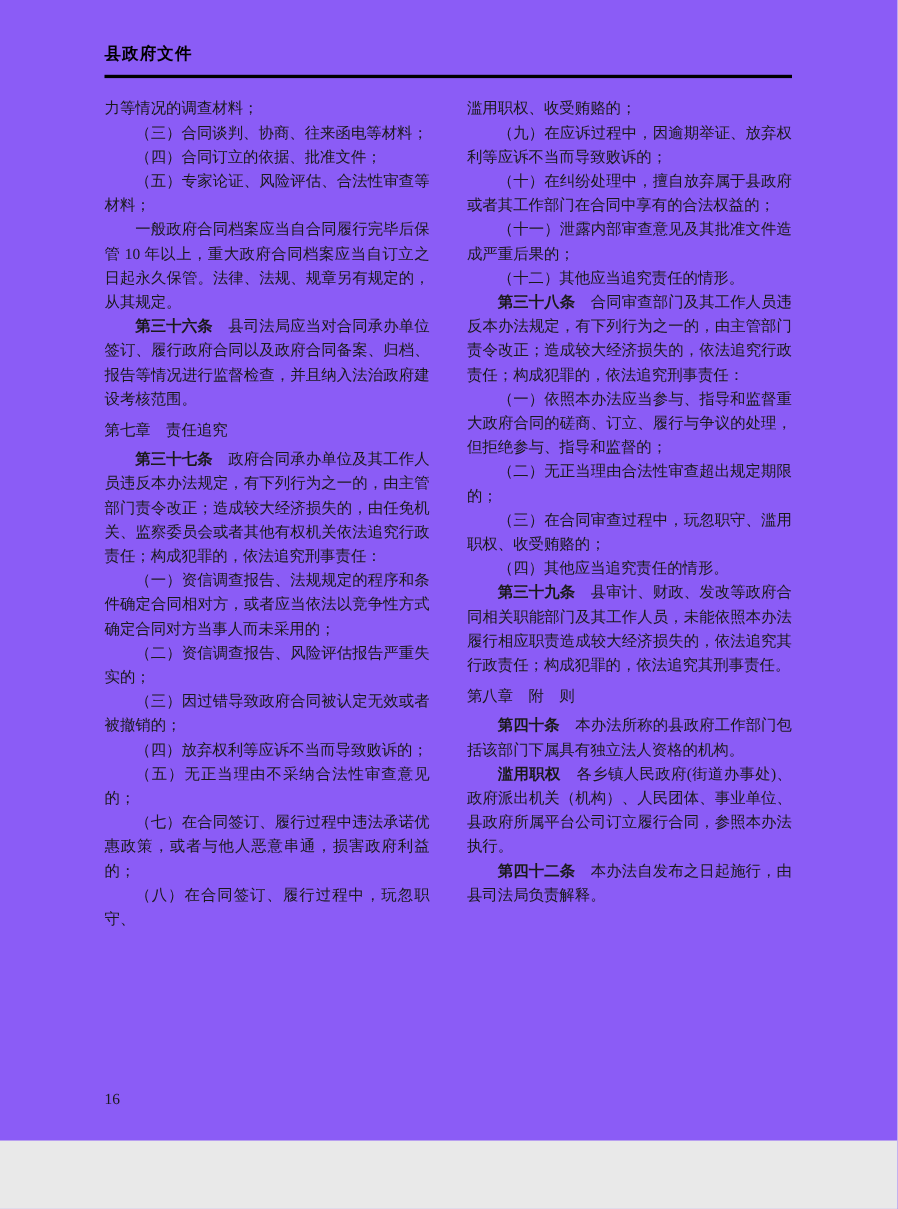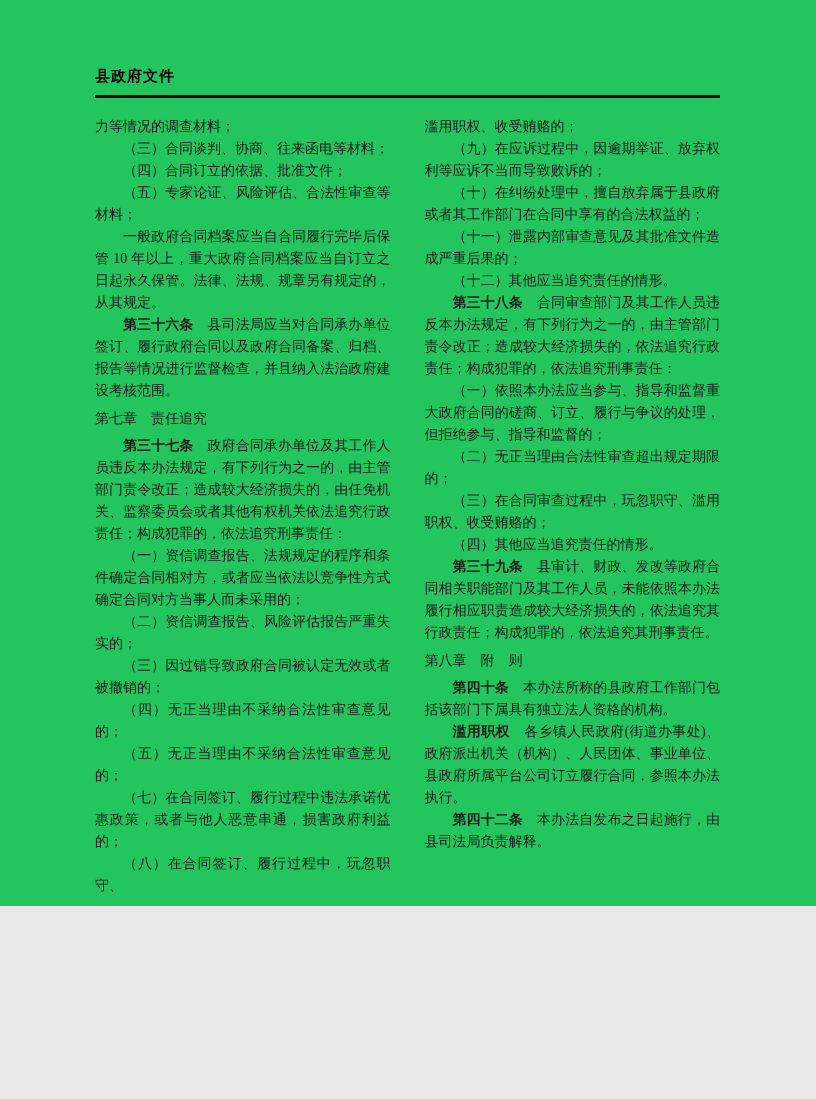--- a/index.html
+++ b/index.html
@@ -1,18 +1,18 @@
 <!DOCTYPE html>
 <html><head>
 <meta charset="utf-8">
 <style>
   html,body{margin:0;padding:0;background:#e9e9e9;}
   .page{
-    width:816px;height:906px;background:#22c55e;position:relative;
-    box-sizing:border-box;padding:67px 96px 0 95px;
+    width:816px;height:1037px;background:#8b5cf6;position:relative;
+    box-sizing:border-box;padding:40px 96px 0 95px;
     font-family:"Liberation Serif","DejaVu Serif",serif;
     color:#1a1a1a;overflow:hidden;
   }
   .doc-header{
     font-size:15px;font-weight:bold;letter-spacing:1px;color:#000;
   }
   .header-rule{
     height:3px;background:#000;margin-top:9px;margin-bottom:18px;
   }
   .columns{display:flex;gap:34px;}
@@ -44,21 +44,21 @@
         <p class="para">（三）合同谈判、协商、往来函电等材料；</p>
         <p class="para">（四）合同订立的依据、批准文件；</p>
         <p class="para">（五）专家论证、风险评估、合法性审查等材料；</p>
         <p class="para">一般政府合同档案应当自合同履行完毕后保管 10 年以上，重大政府合同档案应当自订立之日起永久保管。法律、法规、规章另有规定的，从其规定。</p>
         <p class="para"><b>第三十六条</b>　县司法局应当对合同承办单位签订、履行政府合同以及政府合同备案、归档、报告等情况进行监督检查，并且纳入法治政府建设考核范围。</p>
         <p class="chapter">第七章　责任追究</p>
         <p class="para"><b>第三十七条</b>　政府合同承办单位及其工作人员违反本办法规定，有下列行为之一的，由主管部门责令改正；造成较大经济损失的，由任免机关、监察委员会或者其他有权机关依法追究行政责任；构成犯罪的，依法追究刑事责任：</p>
         <p class="para">（一）资信调查报告、法规规定的程序和条件确定合同相对方，或者应当依法以竞争性方式确定合同对方当事人而未采用的；</p>
         <p class="para">（二）资信调查报告、风险评估报告严重失实的；</p>
         <p class="para">（三）因过错导致政府合同被认定无效或者被撤销的；</p>
-        <p class="para">（四）无正当理由不采纳合法性审查意见的；</p>
+        <p class="para">（四）放弃权利等应诉不当而导致败诉的；</p>
         <p class="para">（五）无正当理由不采纳合法性审查意见的；</p>
         <p class="para">（七）在合同签订、履行过程中违法承诺优惠政策，或者与他人恶意串通，损害政府利益的；</p>
         <p class="para">（八）在合同签订、履行过程中，玩忽职守、</p>
       </div>
     <div class="col">
         <p class="cont">滥用职权、收受贿赂的；</p>
         <p class="para">（九）在应诉过程中，因逾期举证、放弃权利等应诉不当而导致败诉的；</p>
         <p class="para">（十）在纠纷处理中，擅自放弃属于县政府或者其工作部门在合同中享有的合法权益的；</p>
         <p class="para">（十一）泄露内部审查意见及其批准文件造成严重后果的；</p>
         <p class="para">（十二）其他应当追究责任的情形。</p>

